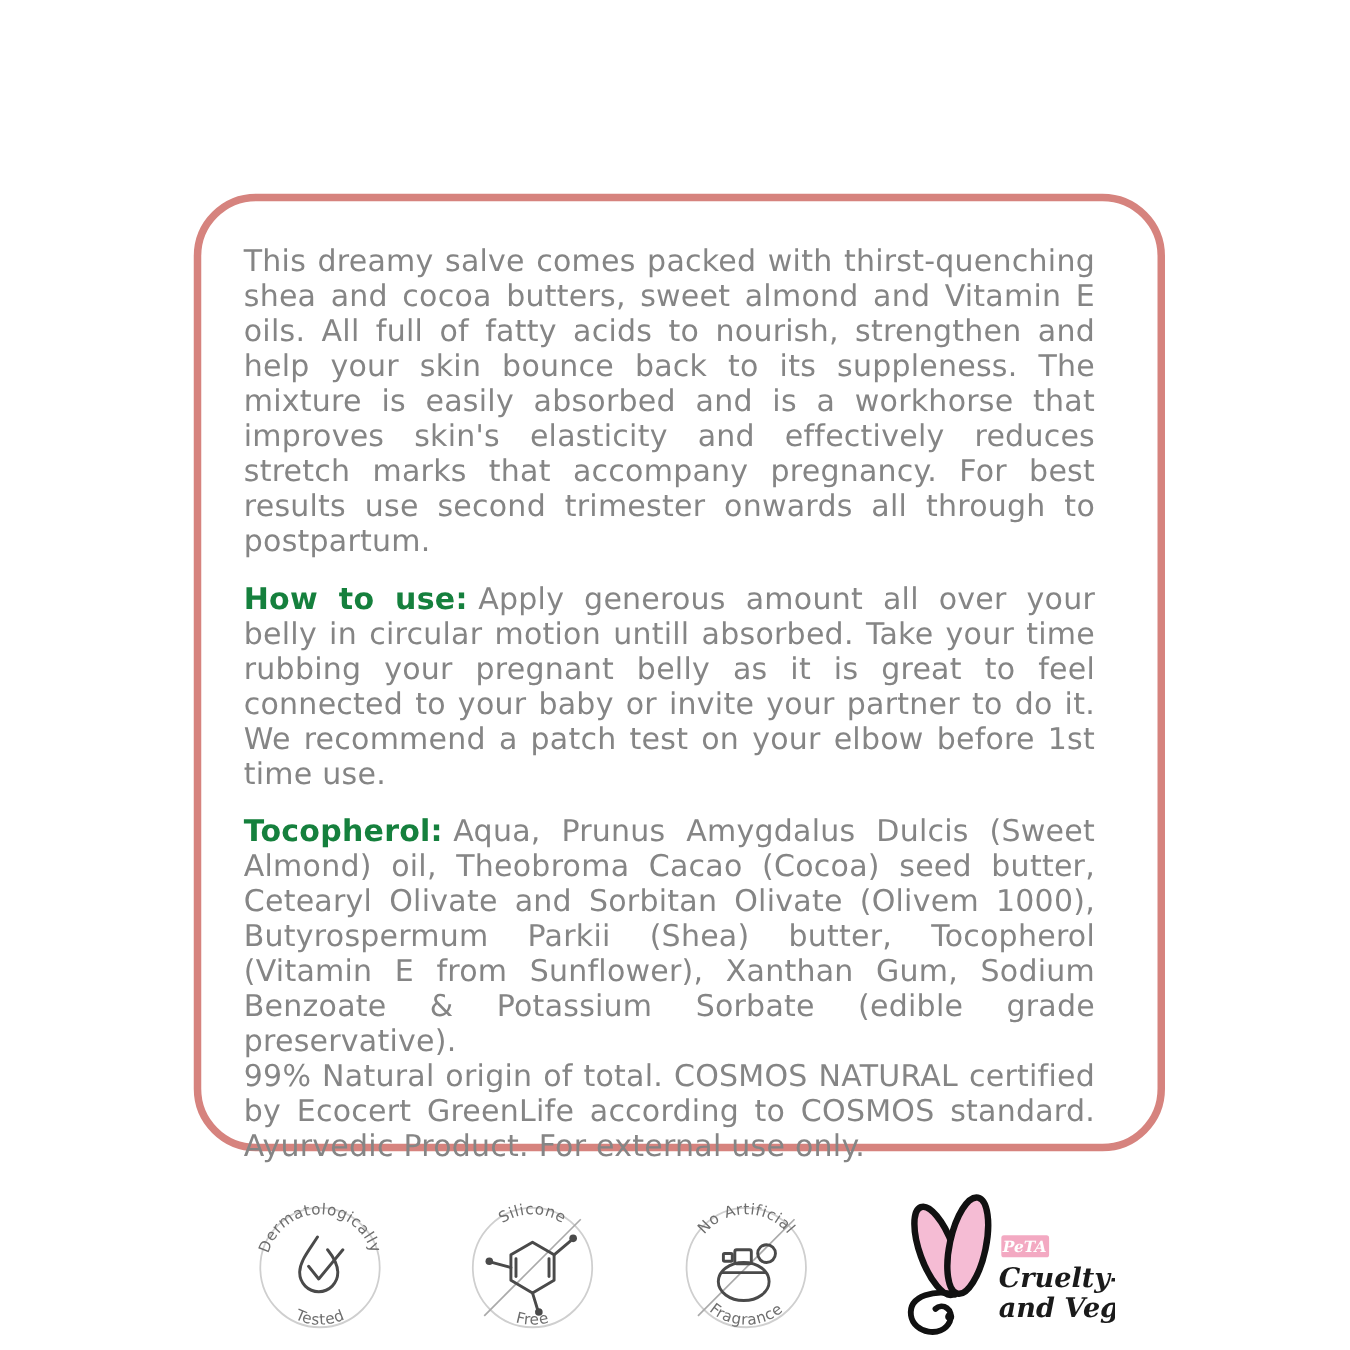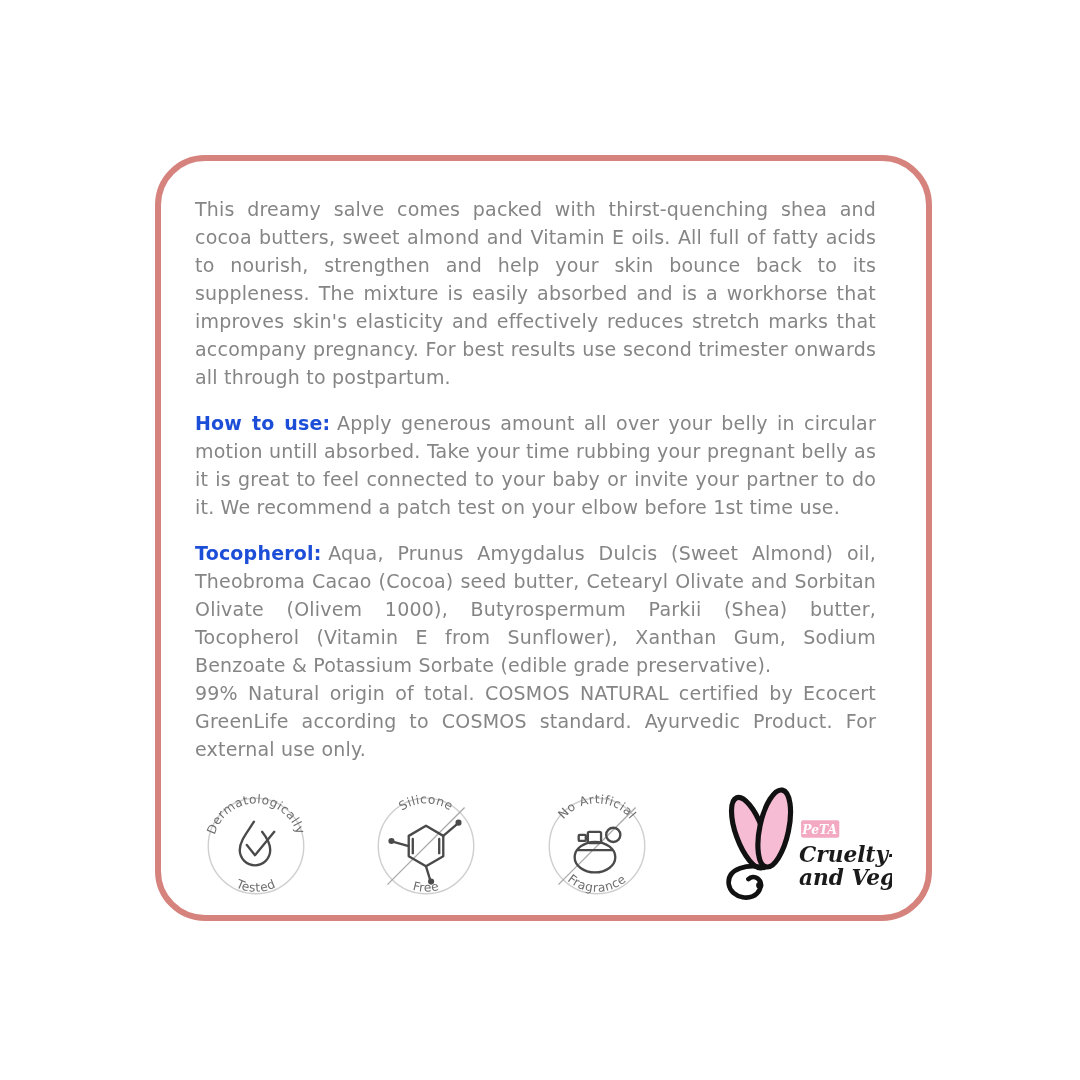--- a/index.html
+++ b/index.html
@@ -8,23 +8,23 @@
     font-family:"DejaVu Sans","Liberation Sans",sans-serif;
     overflow:hidden;
   }
   .card{
     position:absolute;left:155px;top:155px;width:777px;height:766px;
     box-sizing:border-box;border:6px solid #d6837e;border-radius:50px;
     background:#ffffff;padding:34px 34px 14px 34px;
   }
   .para{
     margin:0 16px 18px 0;text-align:justify;
-    font-size:19px;line-height:28px;letter-spacing:.2px;color:#858585;
+    font-size:24px;line-height:28px;letter-spacing:.2px;color:#858585;
   }
-  .para .bold{font-weight:bold;color:#1d4ed8;margin-right:.35em;}
+  .para .bold{font-weight:bold;color:#15803d;margin-right:.35em;}
   .badges-row{
     display:flex;align-items:center;justify-content:space-between;
     width:100%;margin-top:2px;
   }
   .badge-svg{display:block;}
   svg text{font-family:"DejaVu Sans","Liberation Sans",sans-serif;}
   .arc-text{font-size:12px;fill:#6e6e6e;letter-spacing:.5px;}
   .icon-stroke{stroke:#4a4a4a;stroke-width:2.3;fill:none;stroke-linecap:round;stroke-linejoin:round;}
   .icon-dot{fill:#4a4a4a;stroke:none;}
   .ring{stroke:#cfcfcf;stroke-width:1.4;fill:none;}

